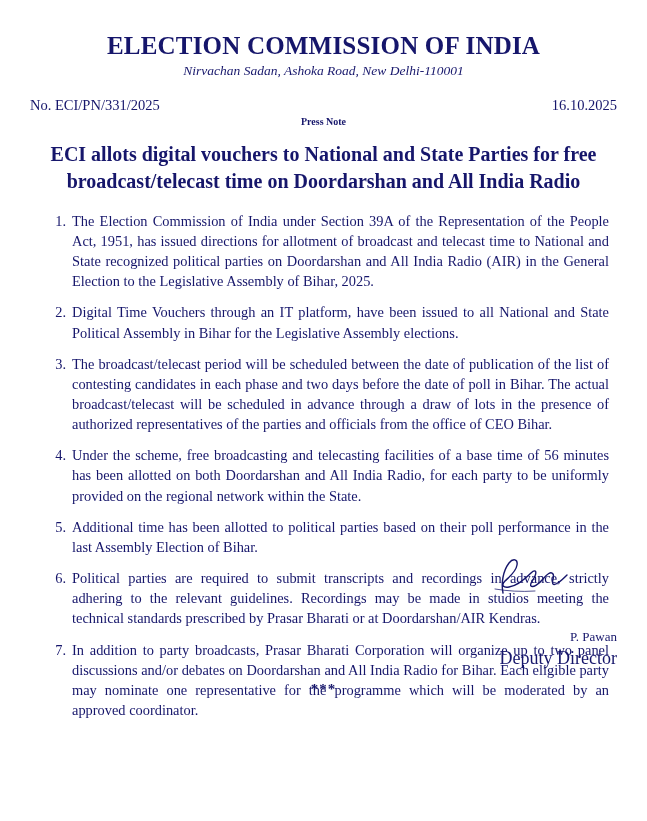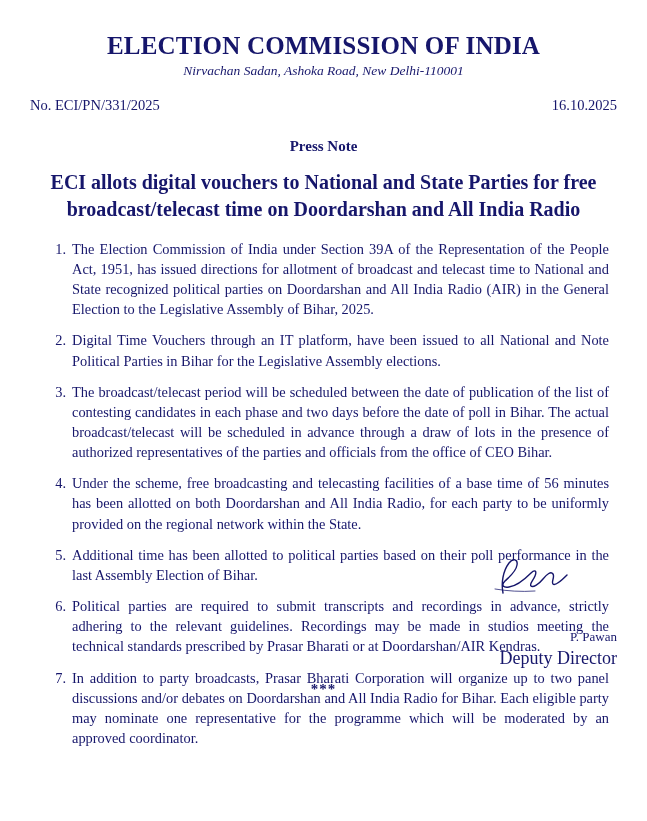--- a/index.html
+++ b/index.html
@@ -37,30 +37,30 @@
     font-size: 13.5px;
     color: #16166b;
     margin-bottom: 18px;
   }
   .meta-row {
     display: flex;
     justify-content: space-between;
     align-items: baseline;
     font-size: 14.5px;
     margin-top: 12px;
-    margin-bottom: 24px;
+    margin-bottom: 2px;
     text-align: right;
   }
   .meta-left, .meta-right {
     white-space: nowrap;
   }
   .press-note {
     text-align: center;
     font-weight: bold;
-    font-size: 15px;
+    font-size: 10px;
     margin-bottom: 14px;
   }
   .headline {
     text-align: center;
     font-weight: bold;
     font-size: 20px;
     line-height: 1.35;
     margin: 0 8px 16px 8px;
   }
   ol.points {
@@ -134,21 +134,21 @@
     <div class="meta-left">No. ECI/PN/331/2025</div>
     <div class="meta-right">16.10.2025</div>
   </div>
 
   <div class="press-note">Press Note</div>
 
   <div class="headline">ECI allots digital vouchers to National and State Parties for free broadcast/telecast time on Doordarshan and All India Radio</div>
 
   <ol class="points">
     <li>The Election Commission of India under Section 39A of the Representation of the People Act, 1951, has issued directions for allotment of broadcast and telecast time to National and State recognized political parties on Doordarshan and All India Radio (AIR) in the General Election to the Legislative Assembly of Bihar, 2025.</li>
-    <li>Digital Time Vouchers through an IT platform, have been issued to all National and Note Political Parties in Bihar for the Legislative Assembly elections.</li>
+    <li>Digital Time Vouchers through an IT platform, have been issued to all National and State Political Assembly in Bihar for the Legislative Assembly elections.</li>
     <li>The broadcast/telecast period will be scheduled between the date of publication of the list of contesting candidates in each phase and two days before the date of poll in Bihar. The actual broadcast/telecast will be scheduled in advance through a draw of lots in the presence of authorized representatives of the parties and officials from the office of CEO Bihar.</li>
     <li>Under the scheme, free broadcasting and telecasting facilities of a base time of 56 minutes has been allotted on both Doordarshan and All India Radio, for each party to be uniformly provided on the regional network within the State.</li>
     <li>Additional time has been allotted to political parties based on their poll performance in the last Assembly Election of Bihar.</li>
     <li>Political parties are required to submit transcripts and recordings in advance, strictly adhering to the relevant guidelines. Recordings may be made in studios meeting the technical standards prescribed by Prasar Bharati or at Doordarshan/AIR Kendras.</li>
     <li>In addition to party broadcasts, Prasar Bharati Corporation will organize up to two panel discussions and/or debates on Doordarshan and All India Radio for Bihar. Each eligible party may nominate one representative for the programme which will be moderated by an approved coordinator.</li>
   </ol>
 
   <div class="signature-block">
     <div class="sig-mark">
       <svg width="90" height="40" viewBox="0 0 90 40" xmlns="http://www.w3.org/2000/svg">

